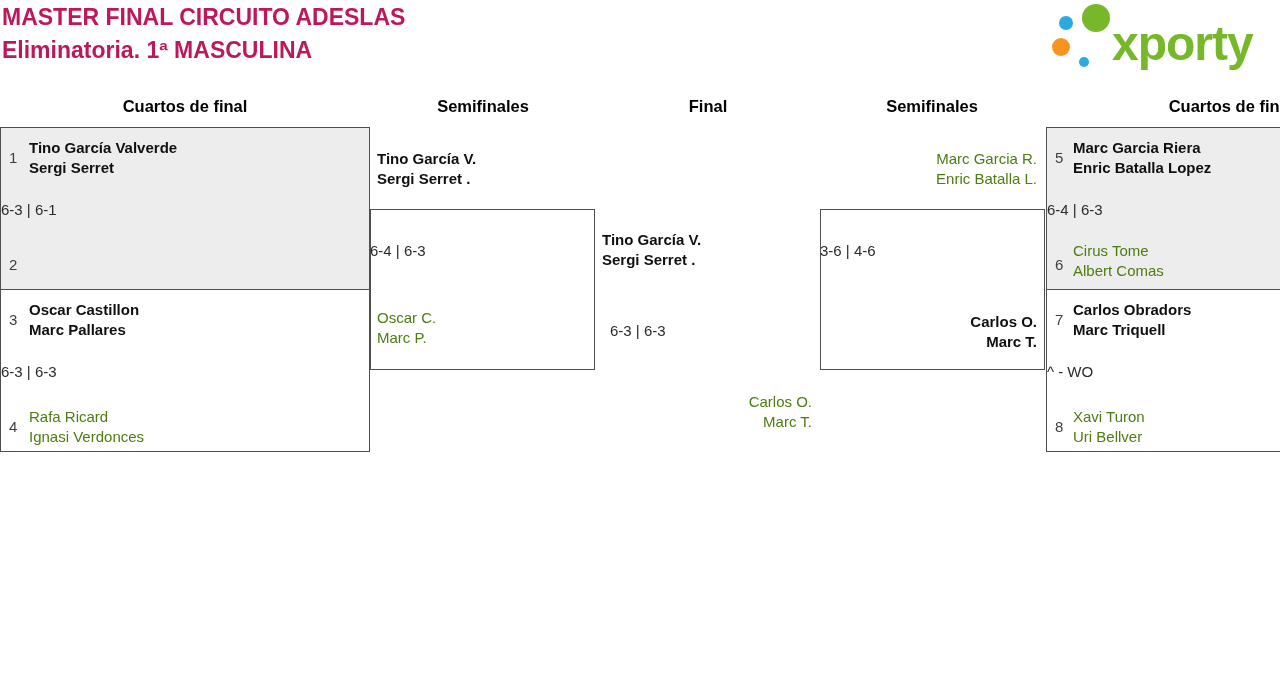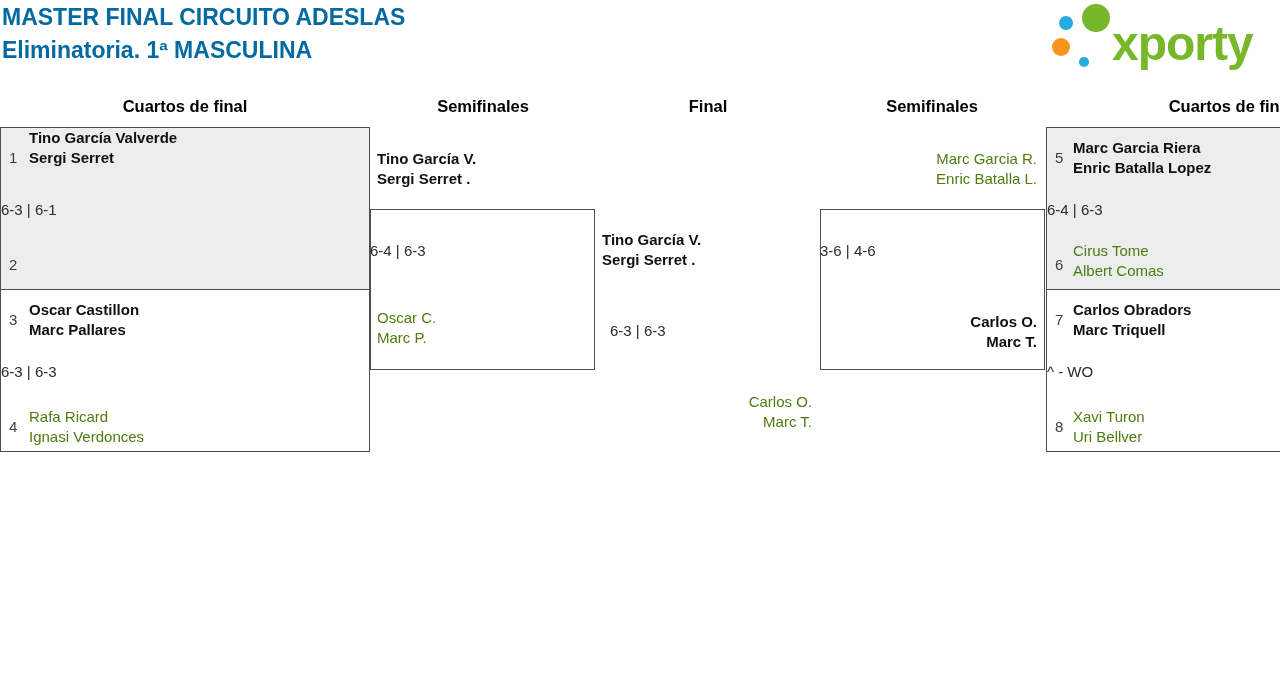--- a/index.html
+++ b/index.html
@@ -1,19 +1,19 @@
 <!DOCTYPE html>
 <html><head>
 <meta charset="utf-8">
 <style>
   *{margin:0;padding:0;box-sizing:border-box}
   html,body{width:1280px;height:697px}
   body{position:relative;overflow:hidden;background:#ffffff;font-family:"Liberation Sans",sans-serif;color:#1b1b1b}
   .abs{position:absolute}
-  .title{left:2px;top:1px;font-size:23px;font-weight:700;line-height:33px;color:#0369a1}
+  .title{left:2px;top:1px;font-size:23px;font-weight:700;line-height:33px;color:#be185d}
   .colhead{top:97px;font-size:16.5px;font-weight:700;color:#000;text-align:center}
   .qbox{width:370px;height:163px;border:1px solid #4f4f4f;background:#fff}
   .gray{background:#ededed}
   .sbox{width:225px;height:161px;border:1px solid #4f4f4f;background:transparent}
   .seed{font-size:15px;color:#3e3e3e}
   .team{font-size:15px;line-height:19.5px;white-space:nowrap}
   .bold{font-weight:700;color:#101010}
   .reg{font-weight:400;color:#4d7c0f}
   .score{font-size:15px;color:#2b2b2b;}
   .right{text-align:right}
@@ -35,21 +35,21 @@
 </svg>
 
 <div class="abs colhead" style="left:35px;width:300px">Cuartos de final</div>
 <div class="abs colhead" style="left:383px;width:200px">Semifinales</div>
 <div class="abs colhead" style="left:633px;width:150px">Final</div>
 <div class="abs colhead" style="left:832px;width:200px">Semifinales</div>
 <div class="abs colhead" style="left:1046px;width:370px">Cuartos de final</div>
 
 <div class="abs qbox gray" style="left:0;top:127px">
   <span class="abs seed" style="left:8px;top:21px">1</span>
-  <div class="abs team bold" style="left:28px;top:0">
+  <div class="abs team bold" style="left:28px;top:10px">
     <div>Tino García Valverde</div>
     <div>Sergi Serret</div>
   </div>
   <div class="abs score" style="left:0;top:73px;width:100%">6-3 | 6-1</div>
   <span class="abs seed" style="left:8px;top:128px">2</span>
 </div>
 
 <div class="abs qbox" style="left:0;top:289px">
   <span class="abs seed" style="left:8px;top:21px">3</span>
   <div class="abs team bold" style="left:28px;top:10px">

